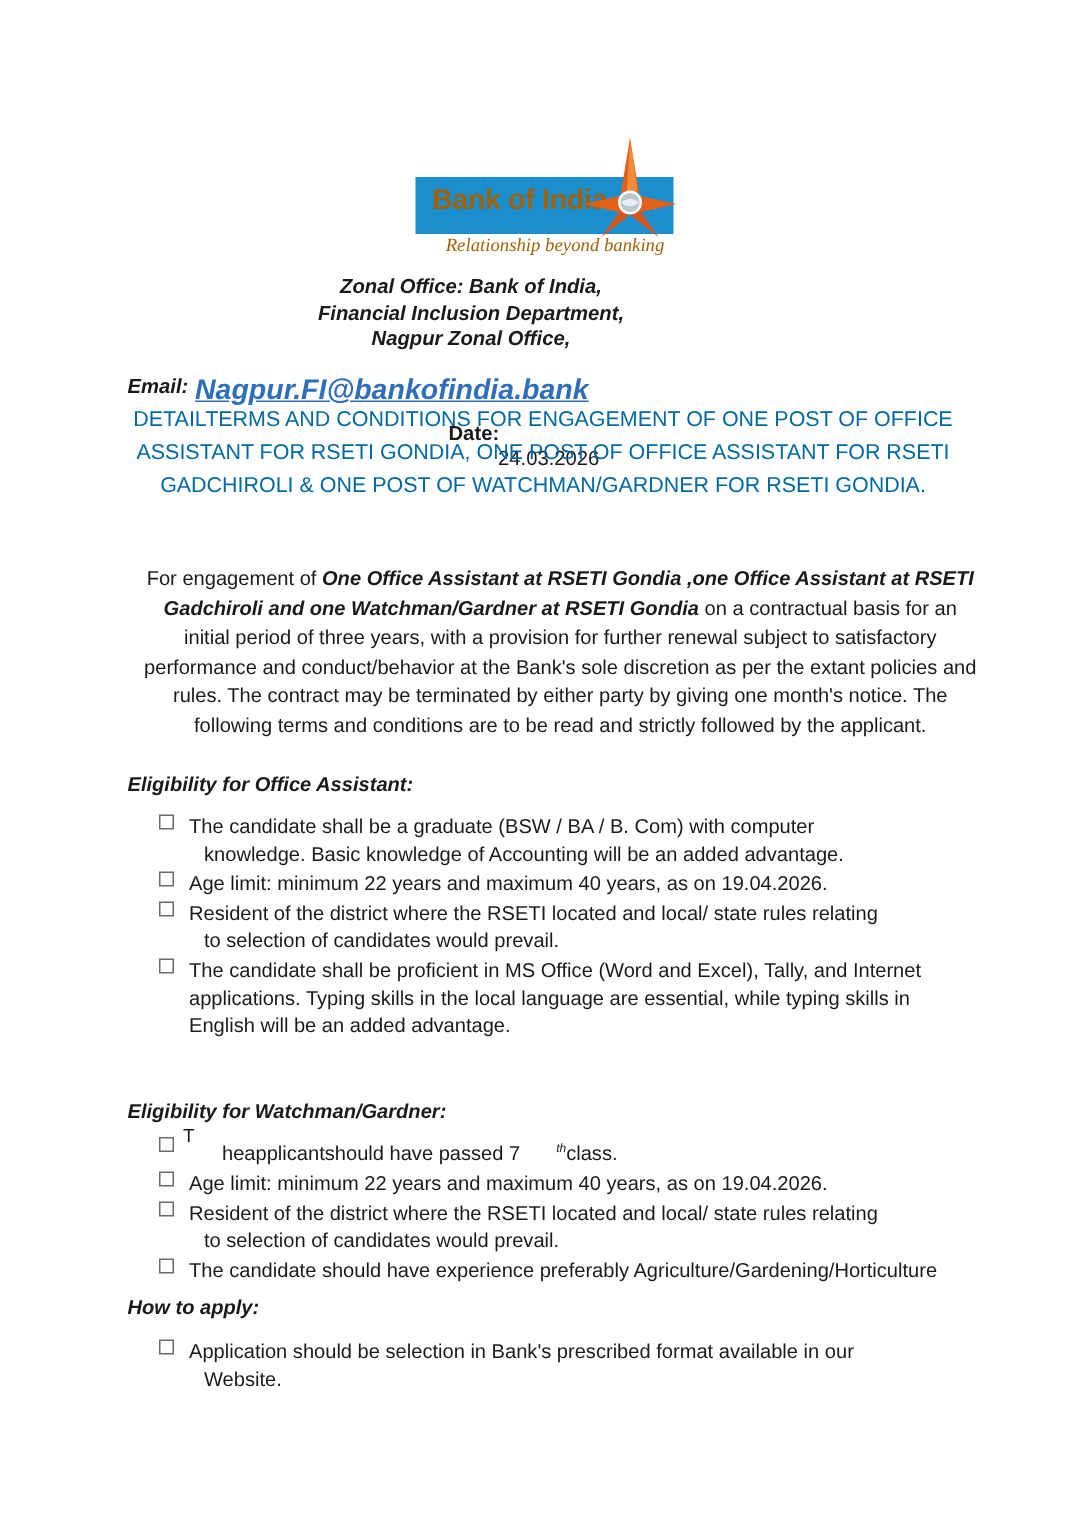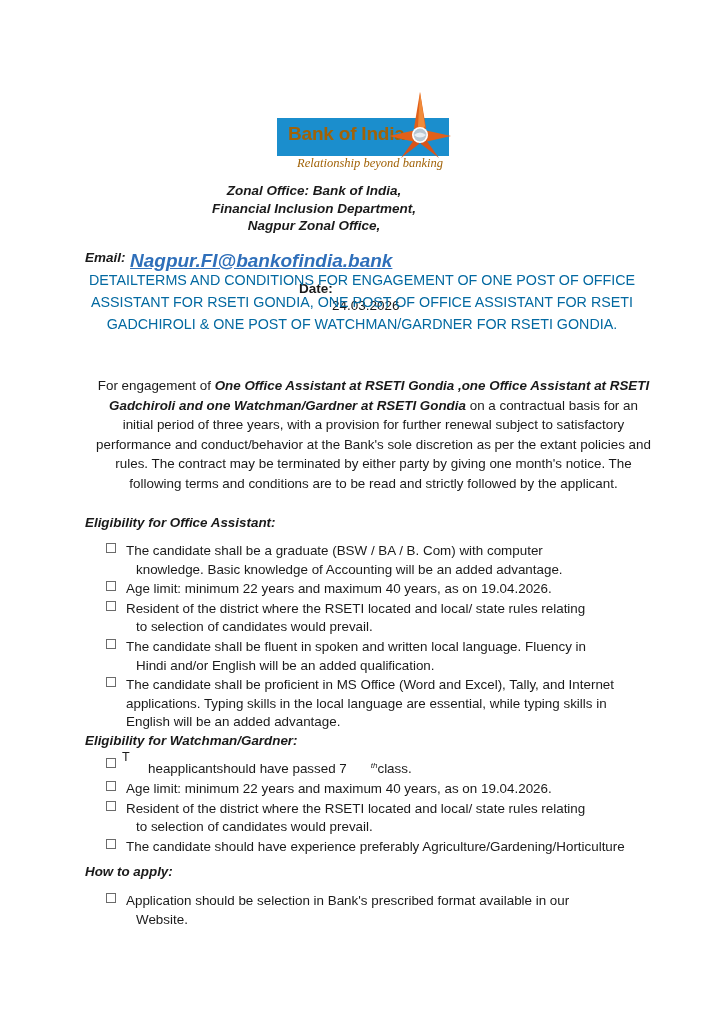--- a/index.html
+++ b/index.html
@@ -269,27 +269,20 @@
     </div>
     <div class="bullet">
       <span class="box"></span>
       <span class="txt">Resident of the district where the RSETI located and local/ state rules relating</span>
       <span class="txt">
           <span class="cont">to selection of candidates would prevail.</span>
         </span>
     </div>
     <div class="bullet">
       <span class="box"></span>
-      <span class="txt">The candidate shall be fluent in spoken and written local language. Fluency in</span>
-      <span class="txt">
-          <span class="cont">Hindi and/or English will be an added qualification.</span>
-        </span>
-    </div>
-    <div class="bullet">
-      <span class="box"></span>
       <span class="txt">The candidate shall be proficient in MS Office (Word and Excel), Tally, and Internet applications. Typing skills in the local language are essential, while typing skills in English will be an added advantage.</span>
     </div>
   </div>
 
   <div class="section-head" id="head-wg">Eligibility for Watchman/Gardner:</div>
   <div class="bullets" id="bul-wg">
     <div class="bullet bullet-odd">
       <span class="box"></span>
       <span class="raisedT">T</span>
       <span class="oddbody"><span>heapplicantshould   have passed 7</span><sup class="ord">th</sup><span>class.</span></span>

